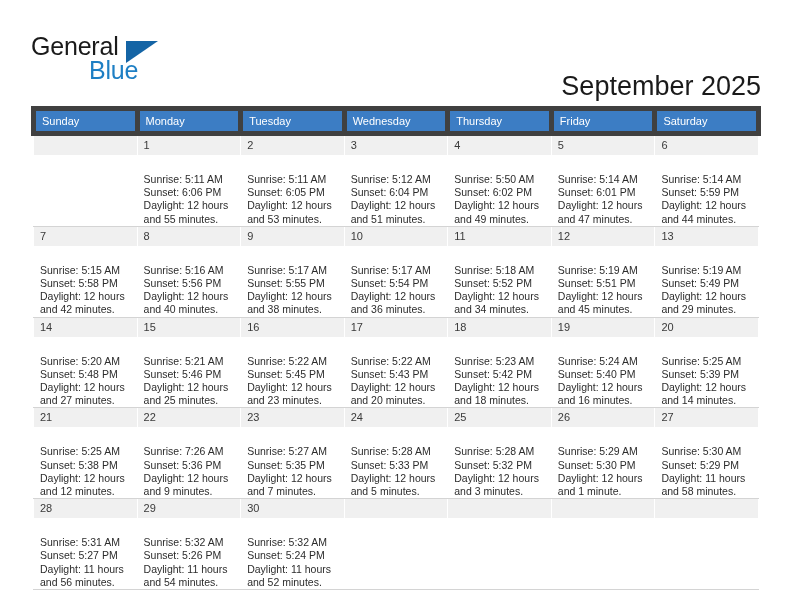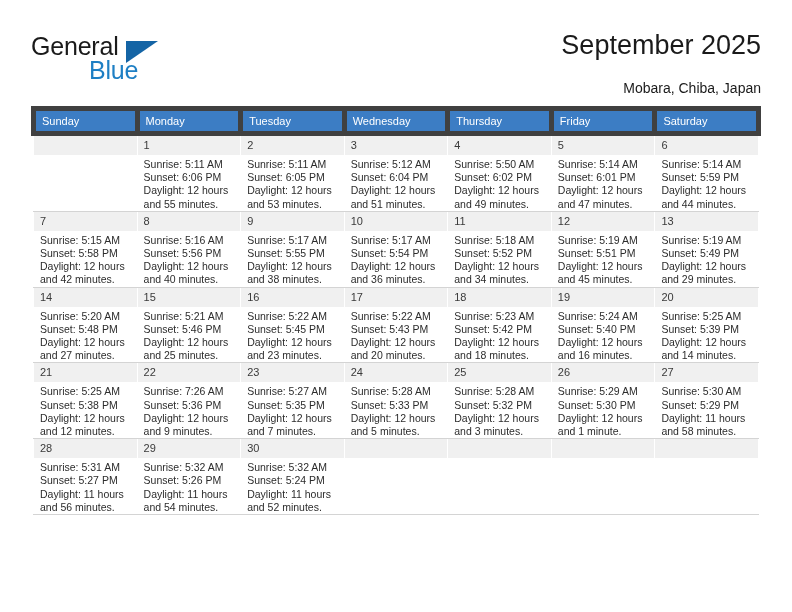--- a/index.html
+++ b/index.html
@@ -68,20 +68,21 @@
     position: absolute;
     right: 0;
     top: 0;
     text-align: right;
   }
   .cal-title {
     font-size: 27px;
     color: #1a1a1a;
     line-height: 34px;
     white-space: nowrap;
+    margin-top: 41px;
   }
   .cal-sub {
     font-size: 14px;
     color: #1a1a1a;
     line-height: 20px;
     margin-top: 16px;
     white-space: nowrap;
   }
 
   
@@ -124,21 +125,21 @@
     color: #3a3a3a;
     padding: 3px 0 3px 6px;
     line-height: 13px;
   }
   .cell.empty .daynum {
     background: #f0f0f0;
     color: transparent;
     min-height: 13px;
   }
   .details {
-    padding: 3px 4px 0 6px;
+    padding: 18px 4px 0 6px;
     font-size: 10.5px;
     line-height: 13.2px;
     color: #2c2c2c;
   }
   .details div {
     white-space: nowrap;
   }
 </style>
 </head>
 <body>

